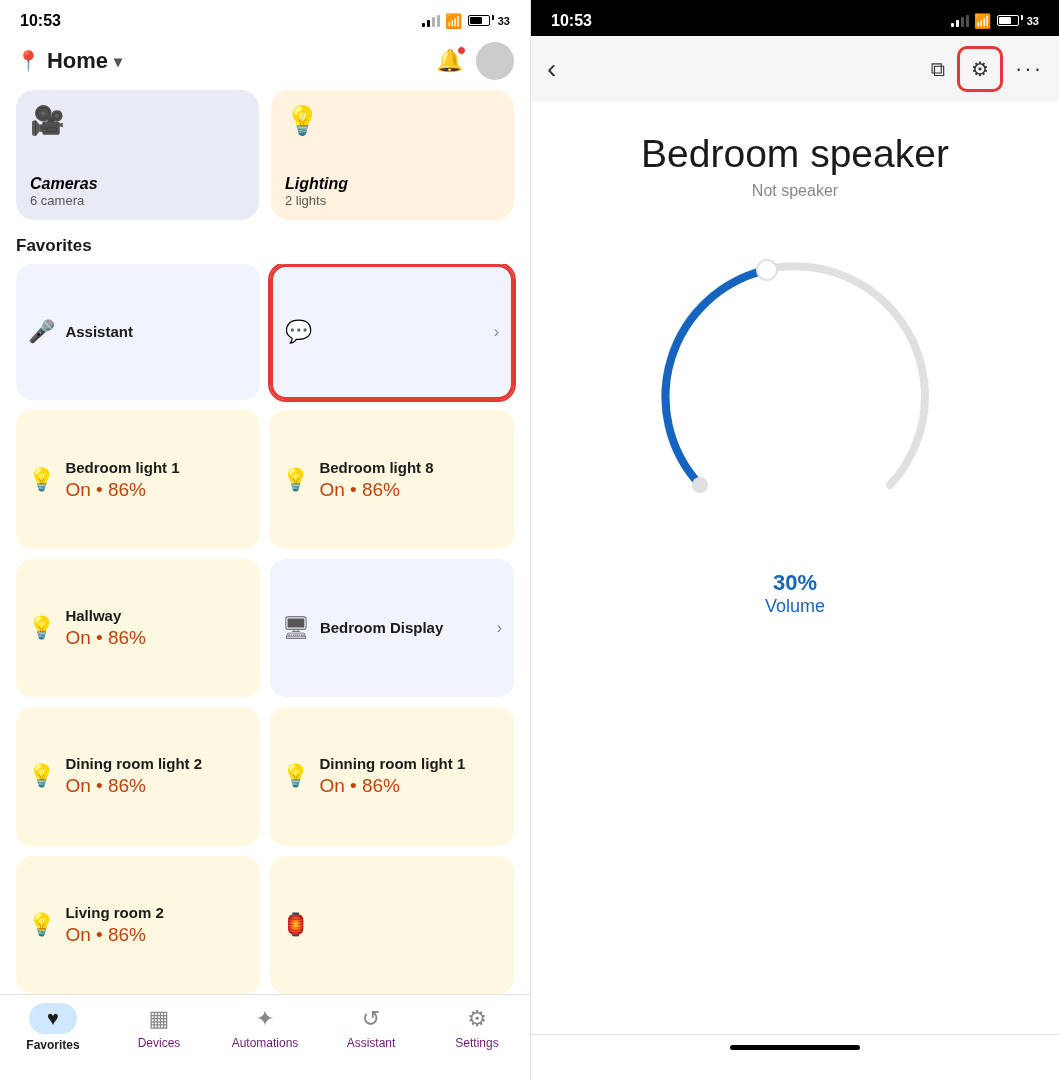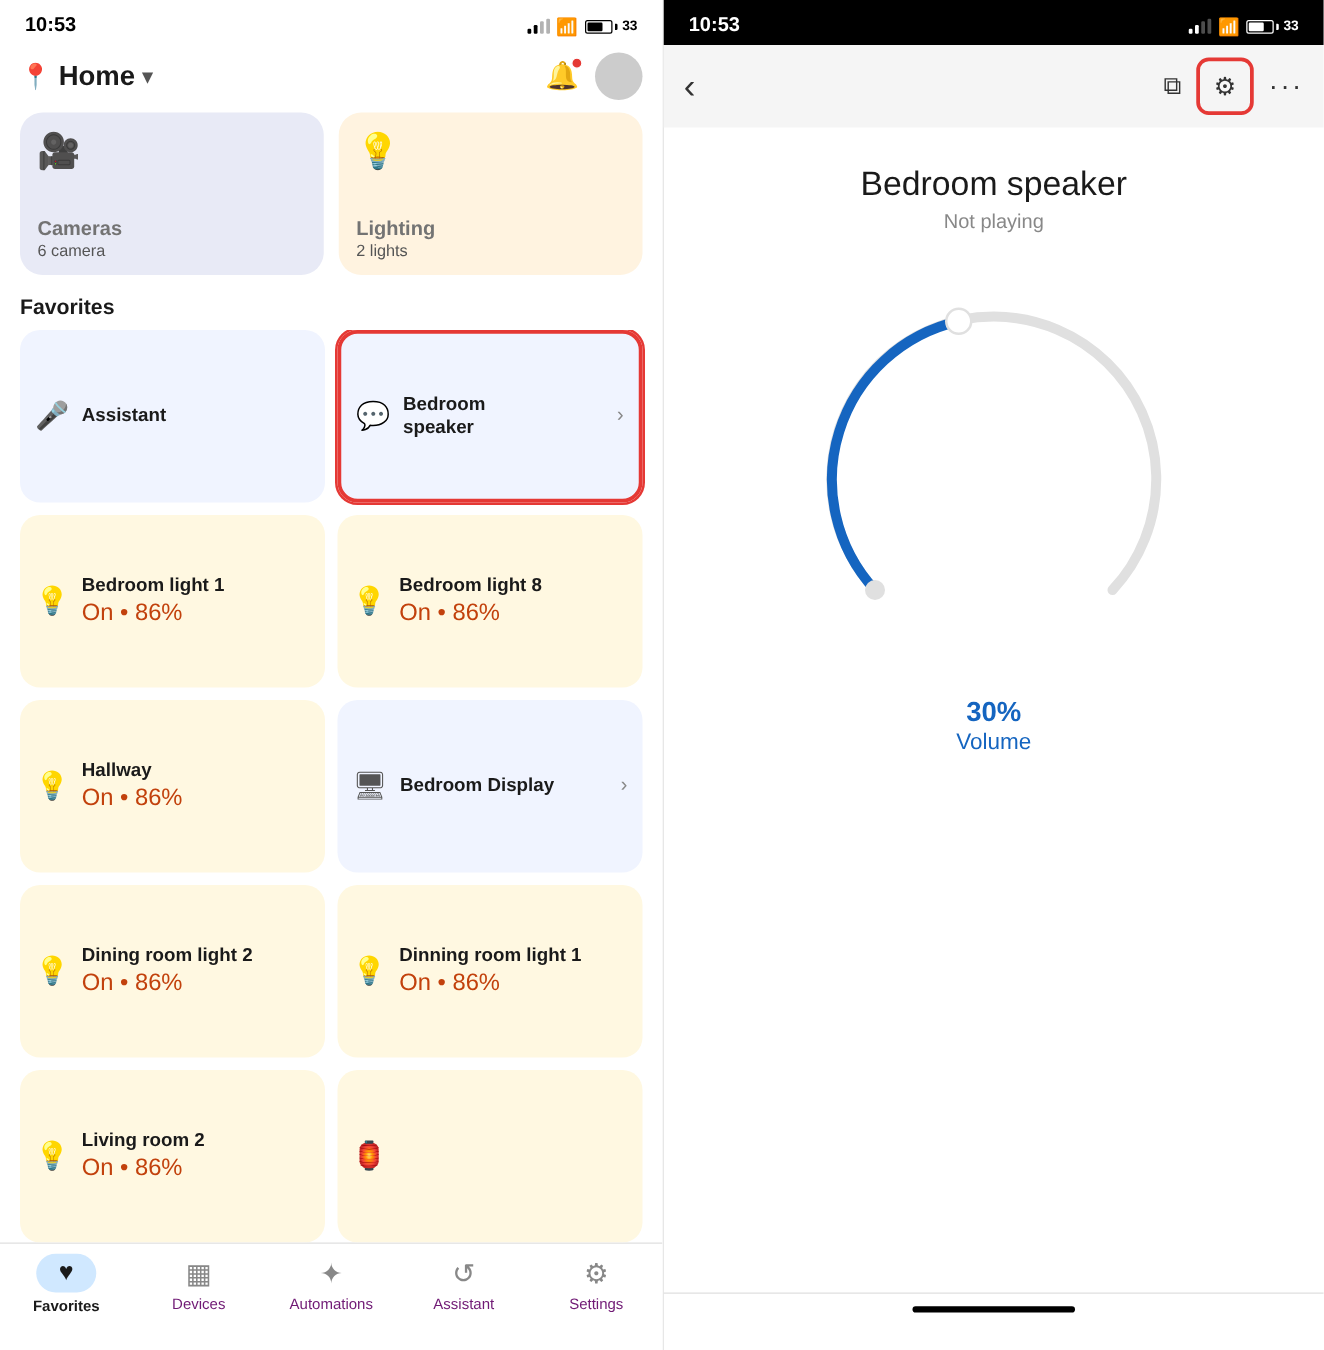--- a/index.html
+++ b/index.html
@@ -85,21 +85,21 @@
       padding: 14px 14px 12px;
       display: flex;
       flex-direction: column;
       justify-content: space-between;
       min-height: 130px;
       cursor: pointer;
     }
     .device-card.cameras { background: #e8eaf6; }
     .device-card.lighting { background: #fff3e0; }
     .device-card-icon { font-size: 28px; margin-bottom: 20px; }
-    .device-card-name { font-size: 16px; font-weight: 600; color: #737373; }
+    .device-card-name { font-size: 16px; font-weight: 600; color: #000000; font-style: italic; }
     .device-card-sub { font-size: 13px; color: #555; }
 
     
     .section-title {
       padding: 2px 16px 8px;
       font-size: 17px;
       font-weight: 600;
       color: #1a1a1a;
     }
     .favorites-grid {
@@ -213,21 +213,21 @@
     }
 
     .speaker-content {
       flex: 1;
       display: flex;
       flex-direction: column;
       align-items: center;
       padding: 30px 20px 20px;
     }
     .speaker-title {
-      font-size: 27px;
+      font-size: 39px;
       font-weight: 400;
       color: #1a1a1a;
       text-align: center;
       margin-bottom: 6px;
     }
     .speaker-status {
       font-size: 16px;
       color: #888;
       margin-bottom: 40px;
     }
@@ -281,21 +281,21 @@
       background: currentColor;
       border-radius: 1px;
     }
     .signal-bars span:nth-child(1) { height: 4px; }
     .signal-bars span:nth-child(2) { height: 7px; }
     .signal-bars span:nth-child(3) { height: 10px; opacity: 0.3; }
     .signal-bars span:nth-child(4) { height: 12px; opacity: 0.3; }
 
     .battery {
       display: inline-flex;
-      align-items: center;
+      align-items: flex-start;
       font-size: 12px;
       font-weight: 600;
       gap: 2px;
     }
     .battery-body {
       width: 22px;
       height: 11px;
       border: 1.5px solid currentColor;
       border-radius: 2px;
       position: relative;
@@ -379,23 +379,20 @@
 
     <div class="fav-card light-bg">
       <span class="card-icon">🎤</span>
       <div class="card-text">
         <div class="card-name">Assistant</div>
       </div>
     </div>
 
     <div class="fav-card bedroom-speaker" style="border:3px solid #e53935; border-radius:16px;">
       <span class="card-icon" style="color:#555;">💬</span>
-      <div class="card-text">
-        <div class="card-name">Bedroom<br>speaker</div>
-      </div>
       <span class="chevron">›</span>
     </div>
 
     <div class="fav-card yellow-bg">
       <span class="card-icon">💡</span>
       <div class="card-text">
         <div class="card-name">Bedroom light 1</div>
         <div class="card-status">On • 86%</div>
       </div>
     </div>
@@ -509,21 +506,21 @@
       <span style="font-size:20px;color:#333;">⧉</span>
       <div class="settings-btn">
         <span style="font-size:20px;">⚙</span>
       </div>
       <span style="font-size:22px;color:#333;letter-spacing:2px;">···</span>
     </div>
   </div>
 
   <div class="speaker-content">
     <div class="speaker-title">Bedroom speaker</div>
-    <div class="speaker-status">Not playing</div>
+    <div class="speaker-status">Not speaker</div>
 
     <div class="volume-dial">
       <svg viewBox="0 0 300 300">
 
         <path d="M 55 245 A 130 130 0 1 1 245 245" fill="none" stroke="#e0e0e0" stroke-width="8" stroke-linecap="round"></path>
 
         <path d="M 55 245 A 130 130 0 0 1 122 30" fill="none" stroke="#1565c0" stroke-width="8" stroke-linecap="round"></path>
 
         <circle cx="55" cy="245" r="8" fill="#e0e0e0"></circle>
 

